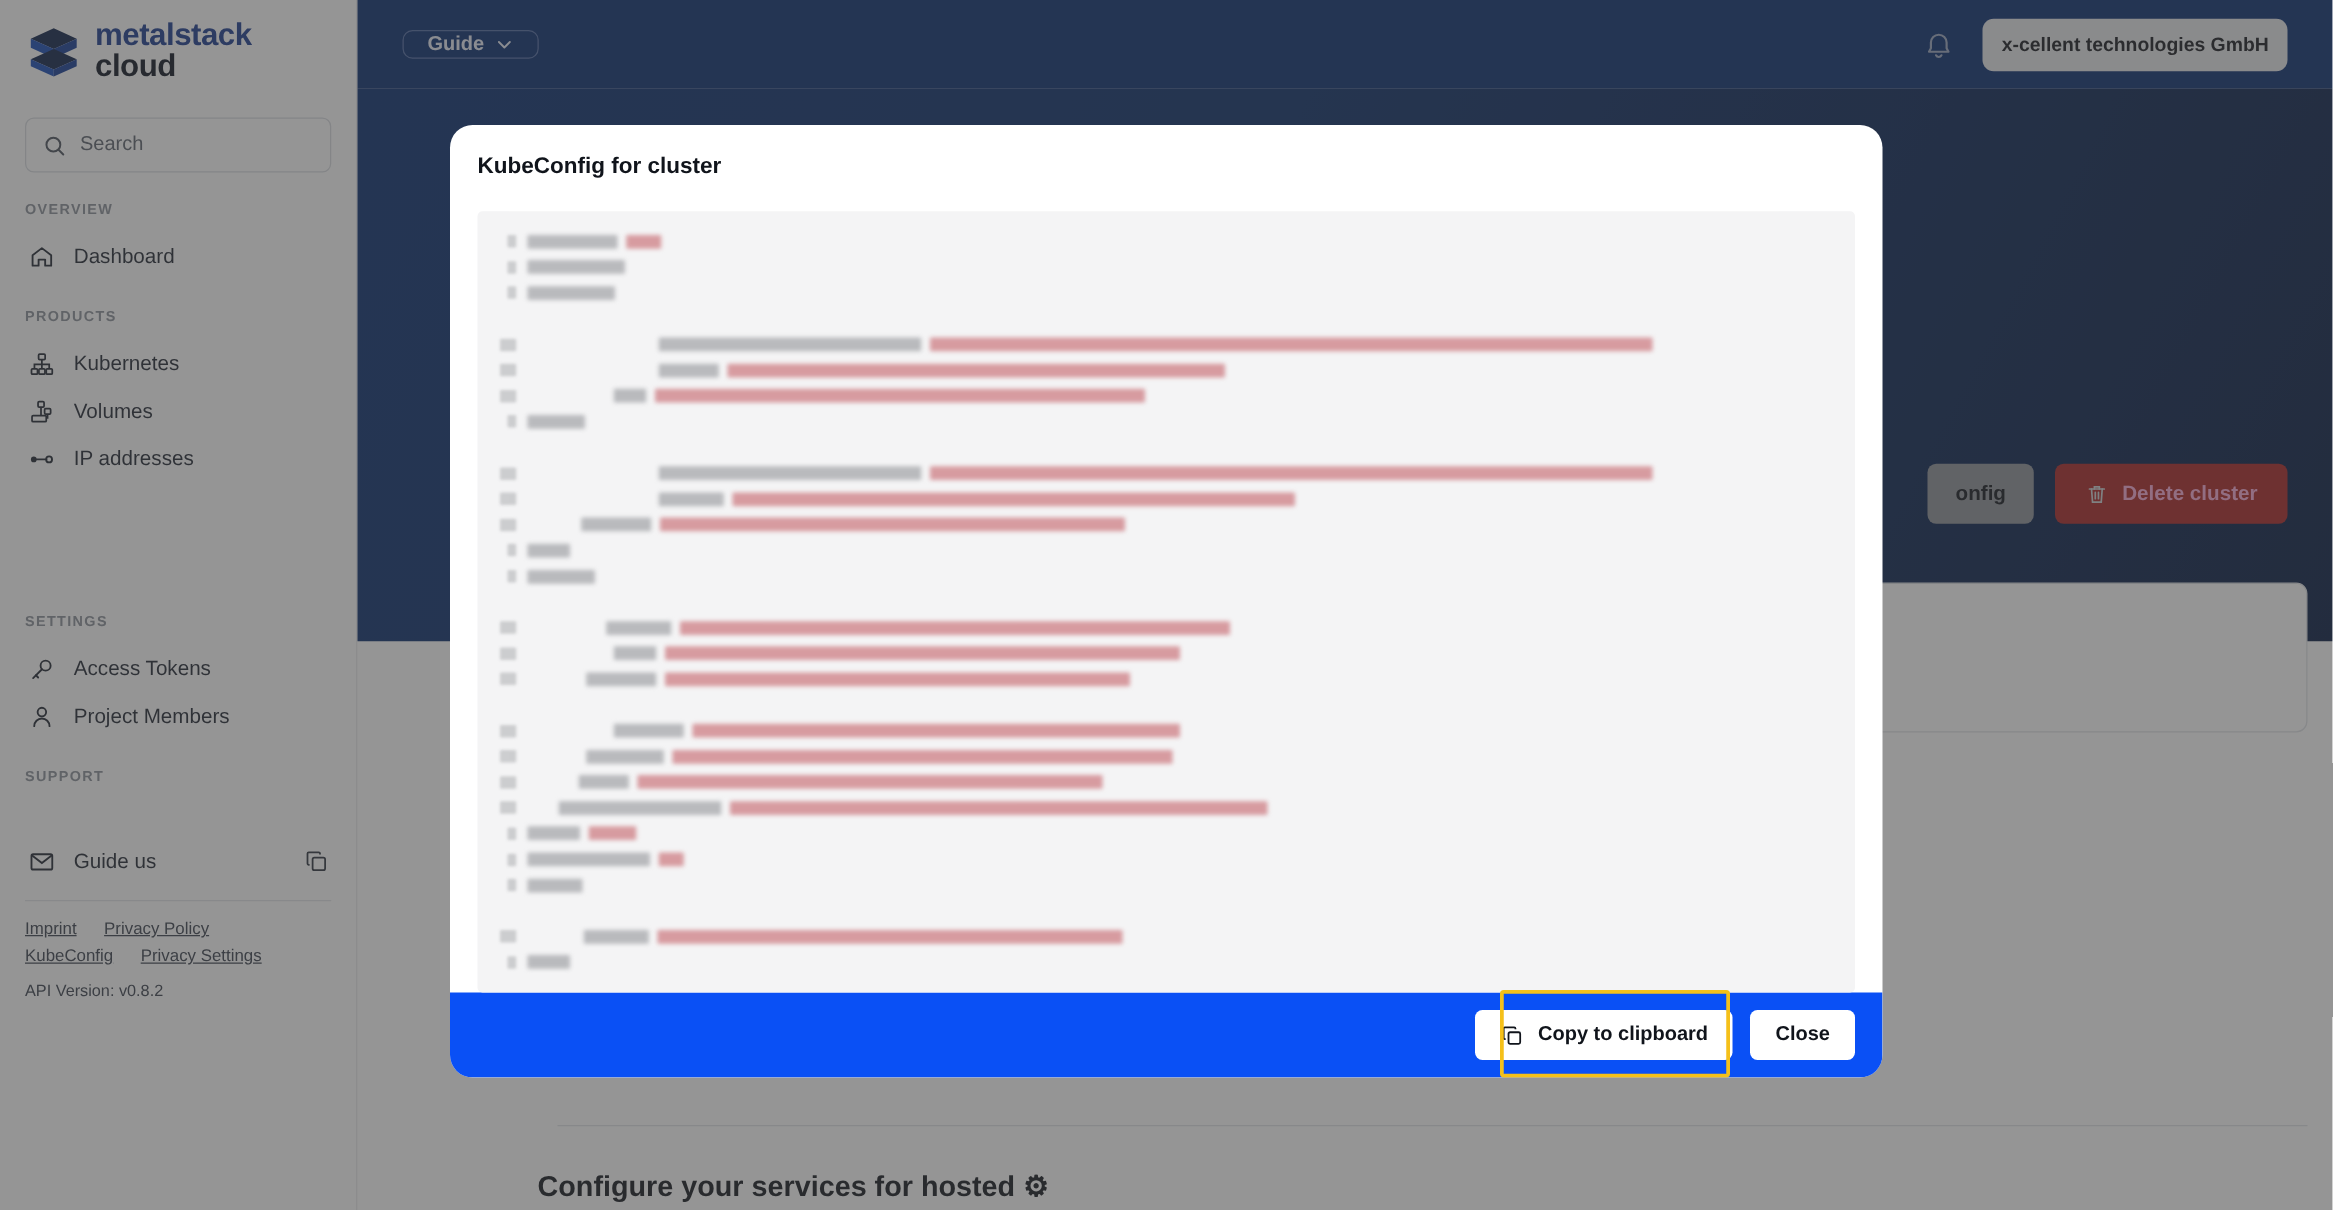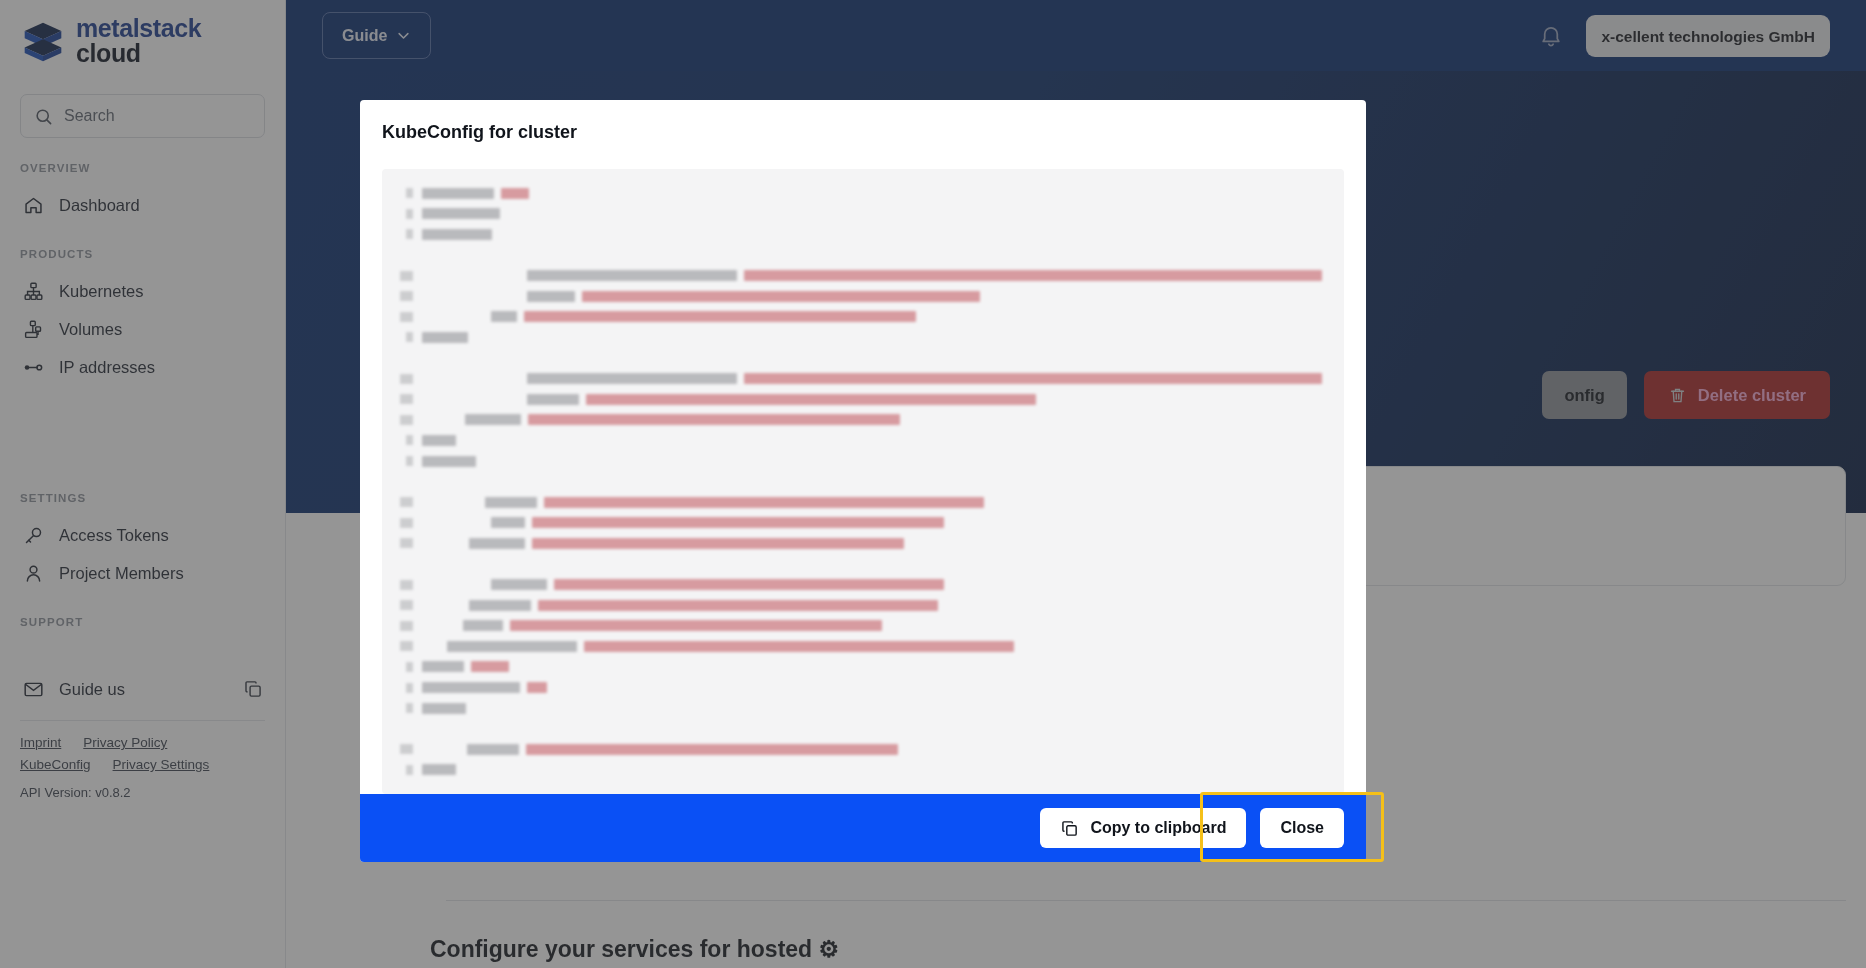--- a/index.html
+++ b/index.html
@@ -65,21 +65,21 @@
   .main {
     position: absolute; left: 286px; top: 0;
     width: 1580px; height: 968px; background: #ffffff;
   }
   .topbar {
     position: absolute; left: 0; top: 0; width: 1580px; height: 71px;
     background: #062a6e;
     display: flex; align-items: center; padding: 0 36px;
   }
   .guide-btn {
-    height: 47px; padding: 0 19px; border: 1px solid #4f6ba3; border-radius: 8px;
+    height: 23px; padding: 0 19px; border: 1px solid #4f6ba3; border-radius: 8px;
     color: #e7ecf5; font-size: 16px; font-weight: 600;
     display: flex; align-items: center; gap: 9px; cursor: pointer;
   }
   .top-right { margin-left: auto; display: flex; align-items: center; gap: 22px; }
   .bell { width: 26px; height: 26px; cursor: pointer; }
   .org-pill {
     height: 42px; background: #e6e8eb; border-radius: 9px;
     display: flex; align-items: center; gap: 13px; padding: 0 15px;
     cursor: pointer;
     flex-direction: column;
@@ -124,22 +124,22 @@
   }
 
   
   .scrim {
     position: absolute; inset: 0; background: rgba(62,62,62,0.55);
   }
 
   
   .modal {
     position: absolute; left: 360px; top: 100px;
-    width: 1006px; height: 762px;
-    background: #ffffff; border-radius: 4px;
+    width: 1146px; height: 762px;
+    background: #ffffff; border-radius: 18px;
     display: flex; flex-direction: column; overflow: hidden;
   }
   .modal-title {
     font-size: 18px; font-weight: 700; color: #10141b;
     padding: 22px 22px 0 22px;
   }
   .code-area {
     margin: 26px 22px 0 22px; flex: 1 1 auto;
     background: #f4f4f5; border-radius: 4px;
     padding: 14px 0 10px 0; overflow: hidden; position: relative;

